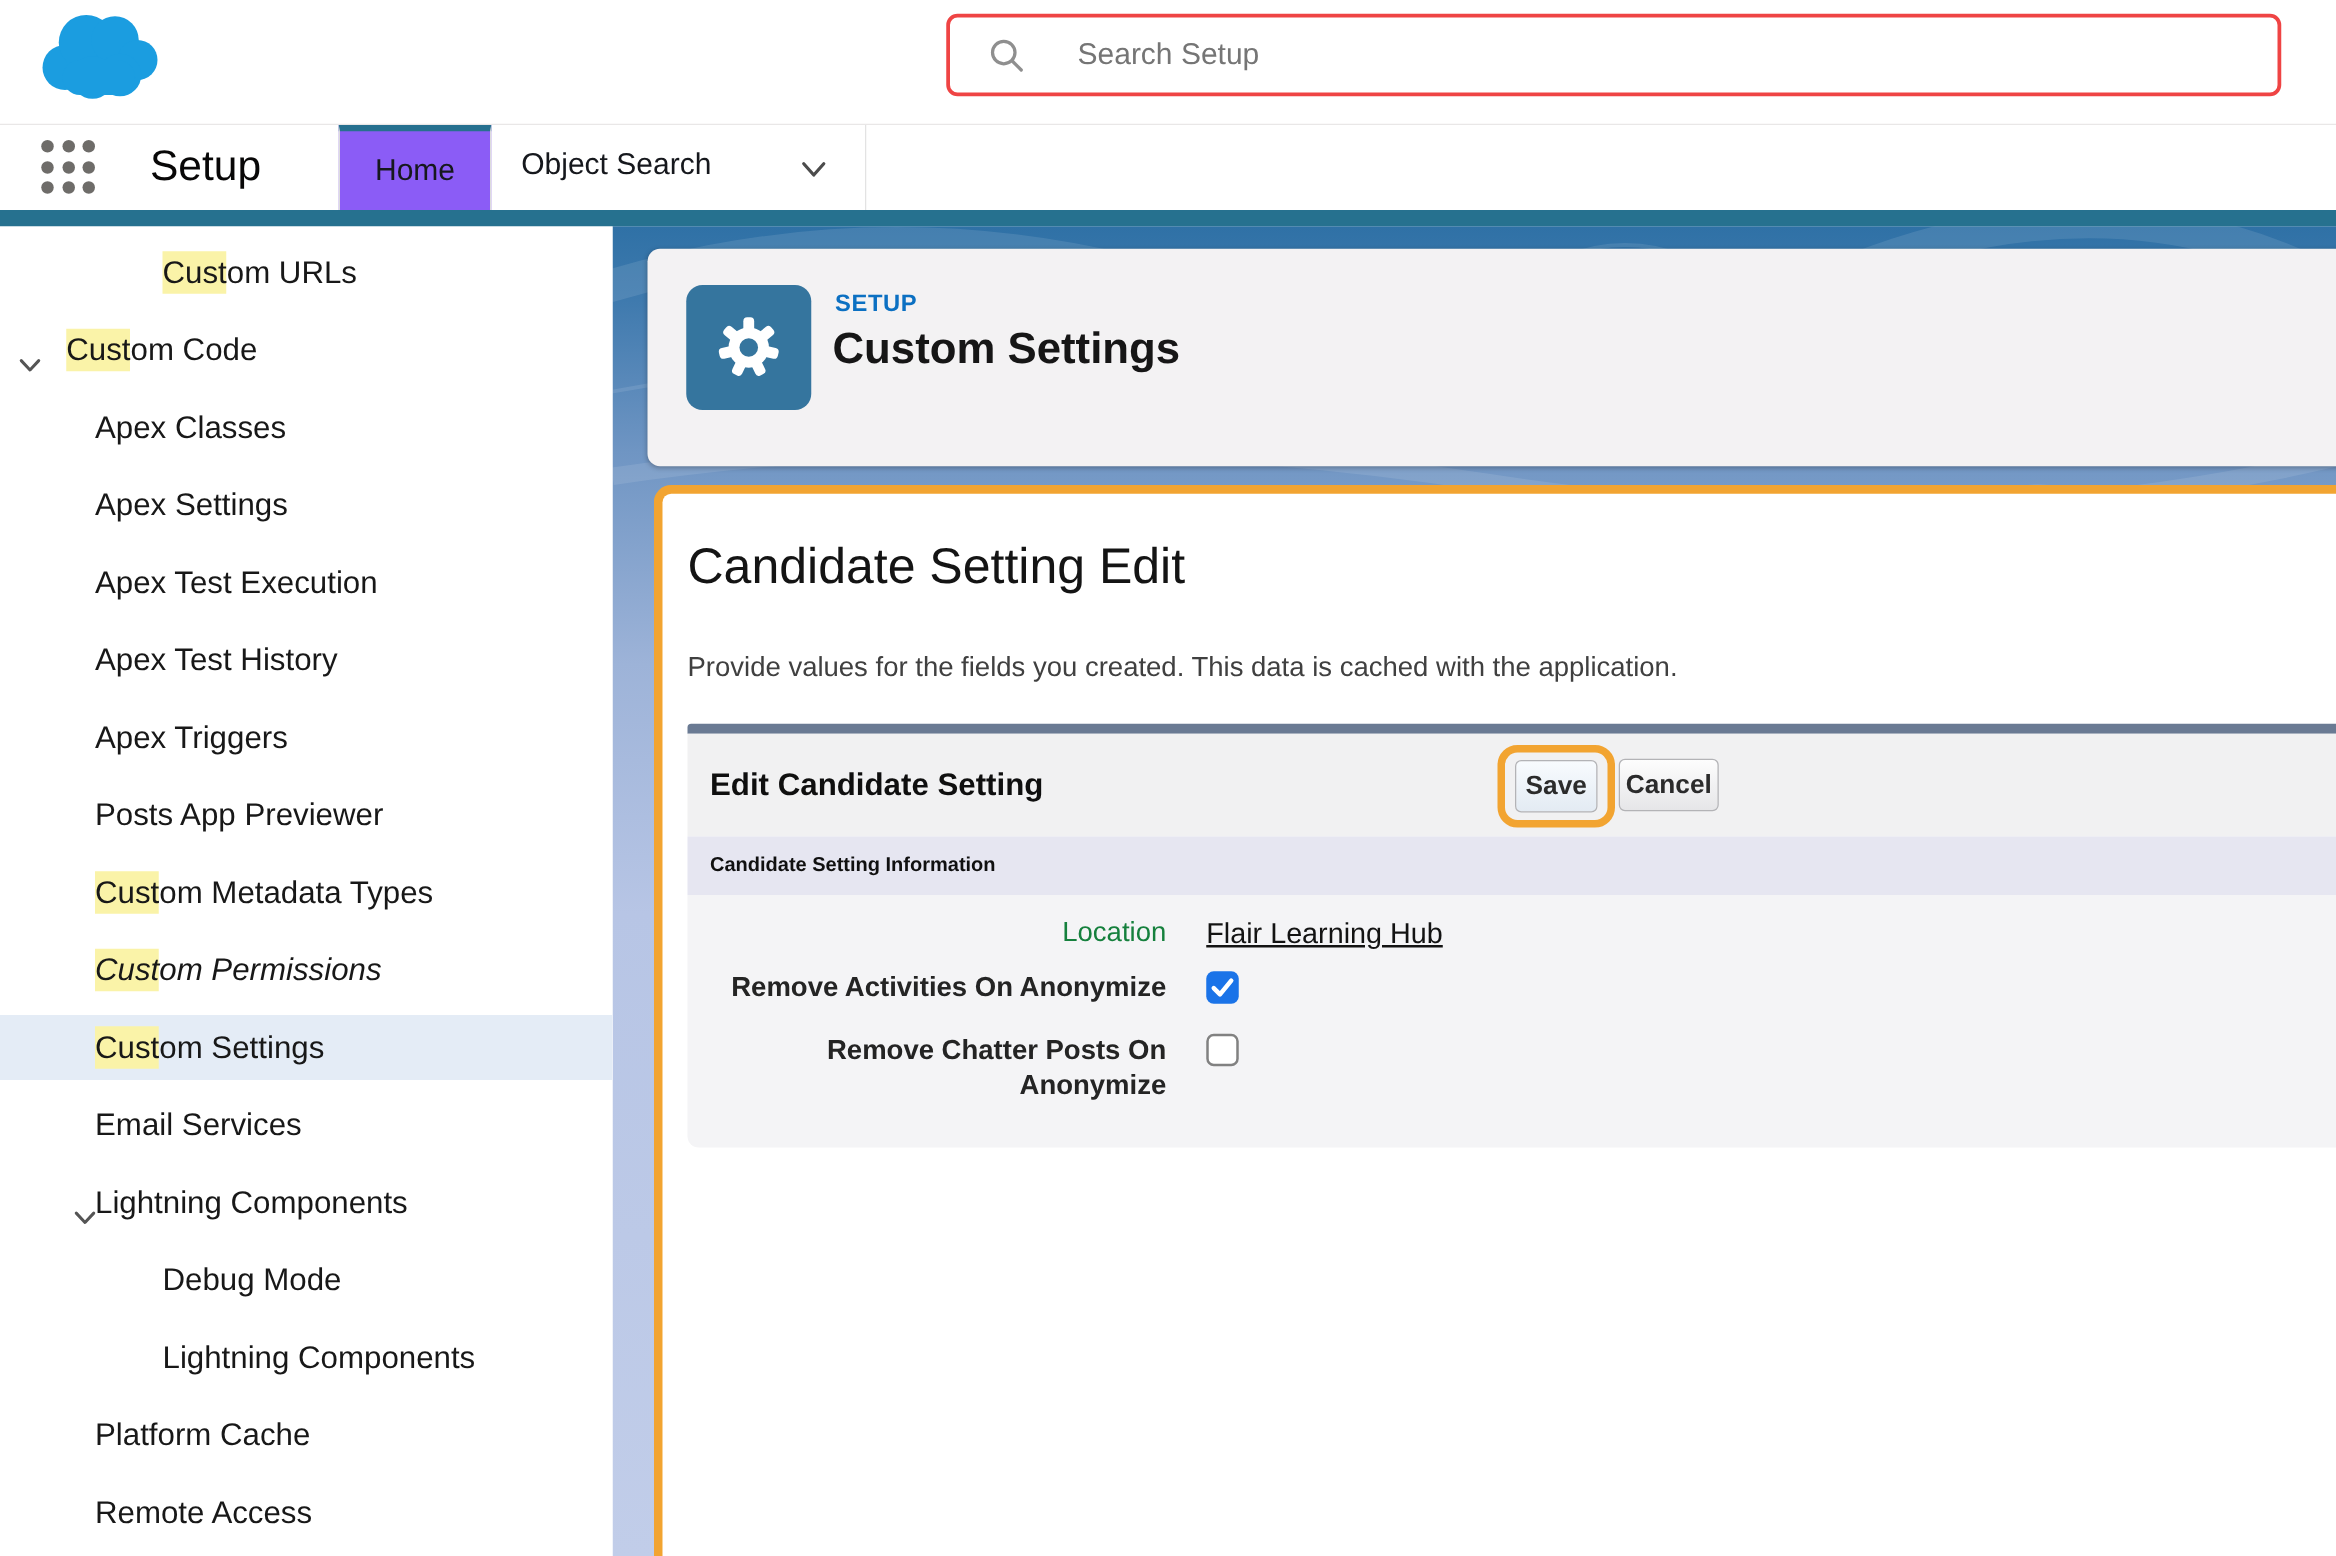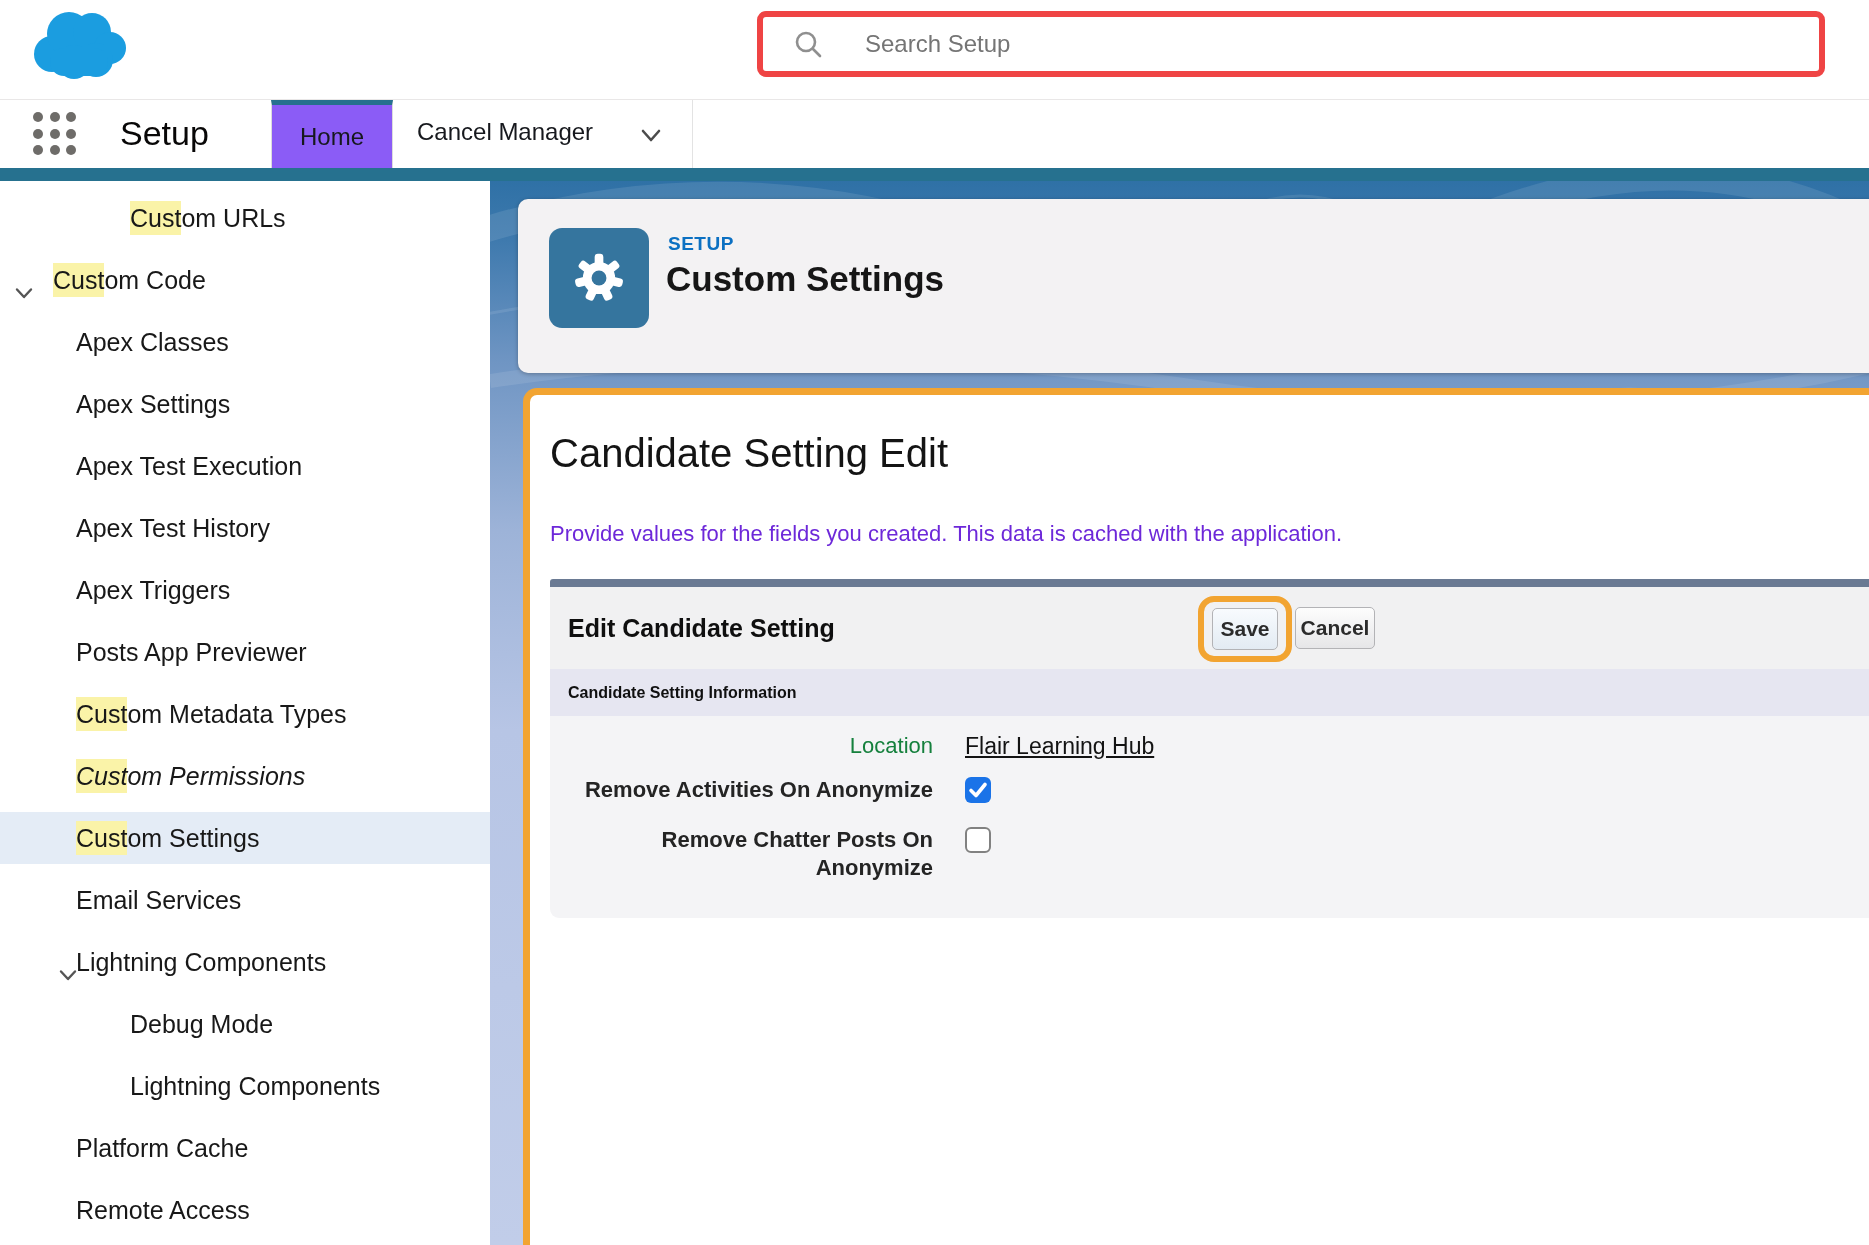--- a/index.html
+++ b/index.html
@@ -5,21 +5,21 @@
   * { margin:0; padding:0; box-sizing:border-box; }
   html,body { width:1869px; height:1245px; overflow:hidden; }
   body { font-family:"Liberation Sans","DejaVu Sans",sans-serif; background:#fff; position:relative; }
   .stage { position:absolute; left:0; top:0; width:1869px; height:1245px; overflow:hidden; }
 
   
   .topbar { position:absolute; left:0; top:0; width:1869px; height:100px; background:#fff;
             border-bottom:1px solid #e9e7e7; z-index:5; }
   .cloud-logo { position:absolute; left:22px; top:2px; width:114px; height:86px; }
   .searchbox { position:absolute; left:757px; top:11px; width:1068px; height:66px;
-               border:6px solid #ef4444; border-radius:9px; background:#fff; display:flex; align-items:center; }
+               border:3px solid #ef4444; border-radius:9px; background:#fff; display:flex; align-items:center; }
   .searchbox .mag { margin-left:30px; width:30px; height:30px; flex:0 0 auto; }
   .searchbox input { border:none; outline:none; font-size:24px; color:#444; margin-left:42px; width:880px;
                      font-family:"Liberation Sans","DejaVu Sans",sans-serif; background:transparent; }
   .searchbox input::placeholder { color:#757575; opacity:1; }
 
   
   .navbar { position:absolute; left:0; top:100px; width:1869px; height:68px; background:#fff; z-index:5; }
   .waffle { position:absolute; left:33px; top:12px; width:44px; height:44px; display:grid;
             grid-template-columns:repeat(3,1fr); grid-template-rows:repeat(3,1fr); gap:6px; cursor:pointer; }
   .waffle i { width:10px; height:10px; border-radius:50%; background:#6e6c69; display:block; }
@@ -55,21 +55,21 @@
                  border-radius:10px; box-shadow:0 1px 4px rgba(0,0,0,.28); z-index:3; }
   .gear-tile { position:absolute; left:31px; top:29px; width:100px; height:100px; background:#35759e; border-radius:13px;
                display:flex; align-items:center; justify-content:center; }
   .eyebrow { position:absolute; left:150px; top:34px; font-size:19px; font-weight:600; letter-spacing:.5px; color:#0b70c2; }
   .page-title { position:absolute; left:148px; top:60px; font-size:35px; font-weight:800; color:#161616; }
 
   
   .panel { position:absolute; left:523px; top:388px; width:1357px; height:870px; background:#fff;
            border-left:7px solid #f2a431; border-top:7px solid #f2a431; border-radius:14px 0 0 0; z-index:3; }
   .panel-h1 { position:absolute; left:20px; top:36px; font-size:40px; font-weight:400; color:#141414; }
-  .panel-desc { position:absolute; left:20px; top:126px; font-size:22px; color:#6d28d9; }
+  .panel-desc { position:absolute; left:20px; top:126px; font-size:22px; color:#404040; }
 
   .form { position:absolute; left:20px; top:184px; right:0; }
   .form-topbar { height:8px; background:#6a7a93; border-radius:3px 3px 0 0; }
   .form-header { position:relative; height:82px; background:#f1f1f2; }
   .form-header .fh-title { position:absolute; left:18px; top:0; line-height:82px; font-size:25px; font-weight:700; color:#0f0f0f; }
   .save-ring { position:absolute; left:648px; top:9px; width:94px; height:66px; border:6px solid #f2a431;
                border-radius:16px; display:flex; align-items:center; justify-content:center; background:transparent; }
   .btn { font-family:inherit; font-size:21px; font-weight:700; color:#2b2b2b; border:1px solid #b3b3b6;
          border-radius:5px; cursor:pointer; }
   .btn-save { width:66px; height:42px; background:linear-gradient(#f8fbfe,#e3ebf3); }
@@ -143,21 +143,21 @@
         <i></i>
         <i></i>
         <i></i>
         <i></i>
     </div>
     <div class="app-name">Setup</div>
     <div class="tab tab-home">
       <span>Home</span>
     </div>
     <div class="tab tab-om">
-      <span class="om-label">Cancel Manager</span>
+      <span class="om-label">Object Search</span>
       <svg class="chev" viewBox="0 0 26 26">
         <path d="M5 9 L13 18 L21 9" fill="none" stroke="#4c4c4c" stroke-width="2.6" stroke-linecap="round" stroke-linejoin="round"></path>
       </svg>
     </div>
   </div>
 
   <div class="top-strip"></div>
 
   <div class="sidebar">
     <div>

